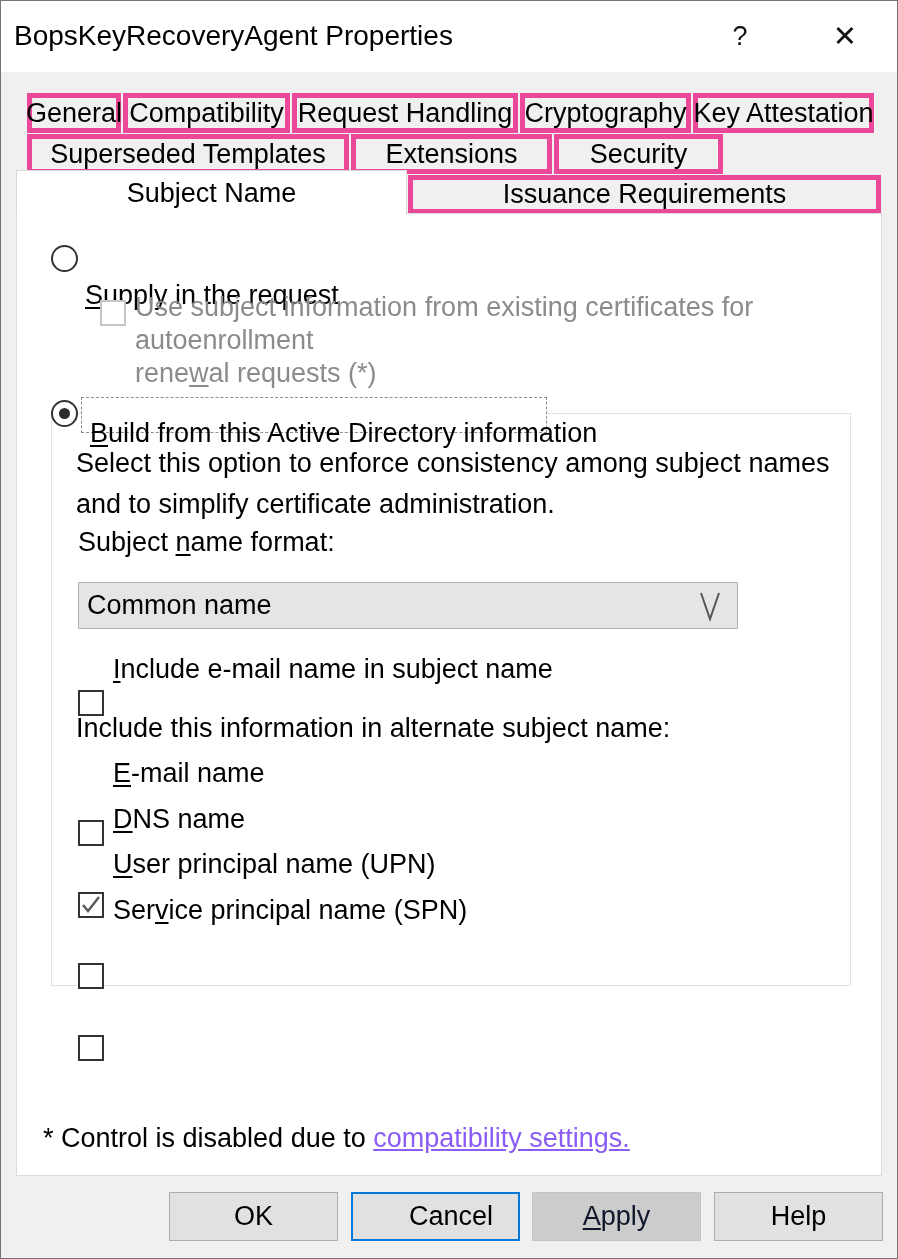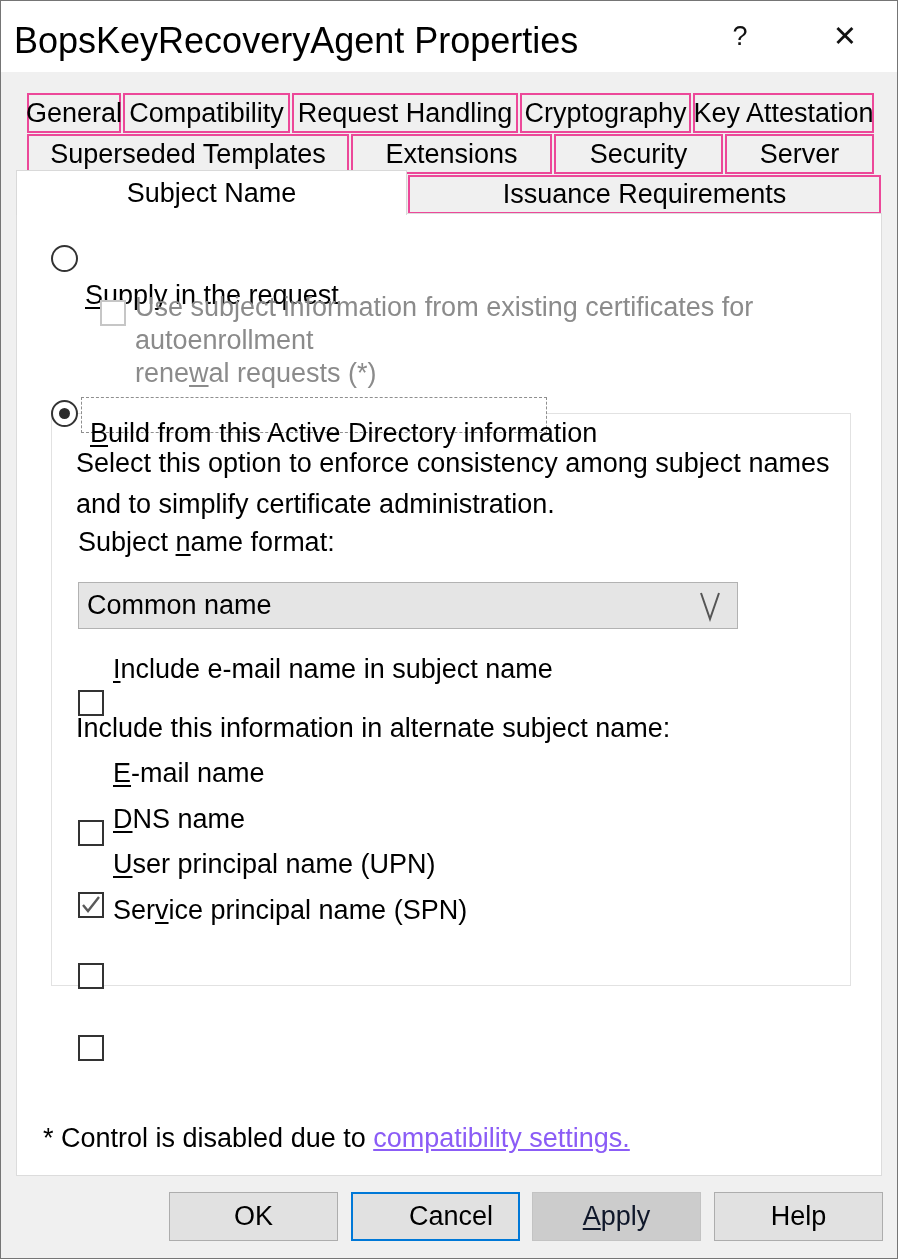--- a/index.html
+++ b/index.html
@@ -5,28 +5,28 @@
   * { margin:0; padding:0; box-sizing:border-box; }
   body { background:#ffffff; font-family:"Liberation Sans", sans-serif; }
   #window {
     position:relative; width:898px; height:1259px;
     border:1px solid #757575; background:#f0f0f0;
     color:#000; font-size:27px; overflow:hidden;
   }
   .artifact { position:absolute; left:8px; top:0; width:33px; height:3px; background:#1c1c1c; }
   
   .titlebar { position:absolute; left:0; top:0; width:100%; height:71px; background:#ffffff; }
-  .title-text { position:absolute; left:13px; top:19px; font-size:36px; white-space:nowrap; }
+  .title-text { position:absolute; left:13px; top:19px; font-size:28px; white-space:nowrap; }
   .cap-btn { position:absolute; top:10px; width:60px; height:50px; display:flex; align-items:center; justify-content:center; font-size:27px; color:#111; cursor:default; }
   .cap-help { left:709px; }
   .cap-close { left:814px; font-size:29px; }
   
   .tab-row { position:absolute; display:flex; gap:2px; }
   .tab {
-    border:2px solid #ec4899; background:#f0f0f0; height:100%;
+    border:5px solid #ec4899; background:#f0f0f0; height:100%;
     display:flex; align-items:center; justify-content:center; white-space:nowrap;
   }
   .row1 { left:26px; top:92px; height:40px; }
   .row2 { left:26px; top:133px; height:40px; }
   .t-general{width:94px}.t-compat{width:167px}.t-request{width:226px}.t-crypto{width:171px}.t-keyatt{width:181px}
   .t-superseded{width:322px}.t-extensions{width:201px}.t-security{width:169px}.t-server{width:149px}
   .tab-inactive3 { position:absolute; left:407px; top:174px; width:473px; height:39px; }
   .tab-active {
     position:absolute; left:15px; top:169px; width:391px; height:45px;
     background:#ffffff; border:1px solid #d9d9d9; border-bottom:none; z-index:3;
@@ -81,21 +81,20 @@
     <div class="tab t-general">General</div>
     <div class="tab t-compat">Compatibility</div>
     <div class="tab t-request">Request Handling</div>
     <div class="tab t-crypto">Cryptography</div>
     <div class="tab t-keyatt">Key Attestation</div>
   </div>
   <div class="tab-row row2">
     <div class="tab t-superseded">Superseded Templates</div>
     <div class="tab t-extensions">Extensions</div>
     <div class="tab t-security">Security</div>
-    <div class="tab t-server">Server</div>
   </div>
   <div class="tab tab-inactive3">Issuance Requirements</div>
   <div class="tab-active">Subject Name</div>
 
   <div class="page"></div>
   <div class="groupbox"></div>
 
   <div class="ctl radio-circle" style="left:50px; top:244px;"></div>
   <div class="ctl lbl" style="left:84px; top:243px;"><span class="ak">S</span><span>upply in the request</span></div>
 

